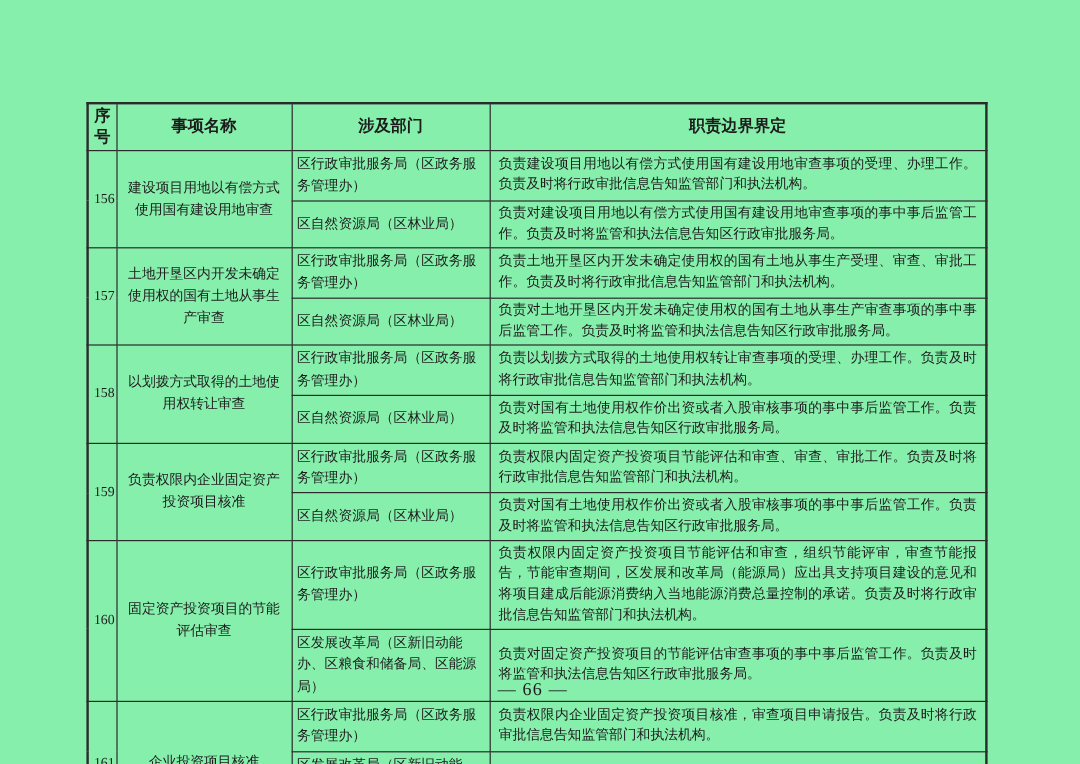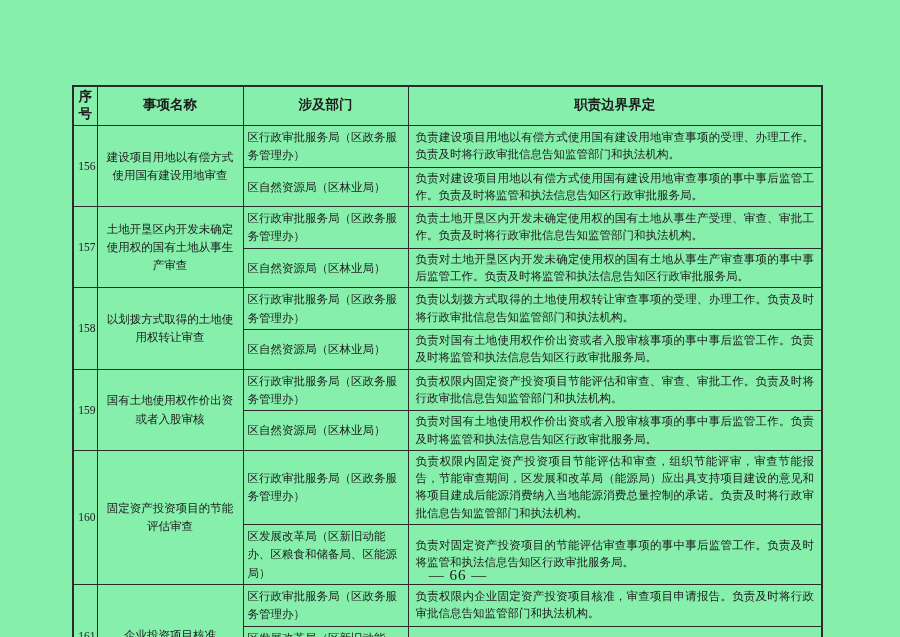--- a/index.html
+++ b/index.html
@@ -59,21 +59,21 @@
     line-height:1.5;
     padding:2px 7px;
     height:34px;
     margin-top:26px;
   }
   tr.tall  td.dept, tr.tall  td.duty { height:66px; }
   tr.short td.dept, tr.short td.duty { height:28px; }
   tr.mid   td.dept, tr.mid   td.duty { height:36px; }
   .page-number {
     position:absolute;
-    top:567px; left:18px; width:880px;
+    top:567px; left:4px; width:880px;
     text-align:center;
     font-size:15px;
     letter-spacing:1px;
     color:#1c1c1c;
   }
 </style>
 </head>
 <body>
 
 <div class="page">
@@ -123,21 +123,21 @@
         <td class="dept">区行政审批服务局（区政务服务管理办）</td>
         <td class="duty">负责以划拨方式取得的土地使用权转让审查事项的受理、办理工作。负责及时将行政审批信息告知监管部门和执法机构。</td>
       </tr>
       <tr>
         <td class="dept">区自然资源局（区林业局）</td>
         <td class="duty">负责对国有土地使用权作价出资或者入股审核事项的事中事后监管工作。负责及时将监管和执法信息告知区行政审批服务局。</td>
       </tr>
 
       <tr>
         <td class="no" rowspan="2">159</td>
-        <td class="name" rowspan="2">国有土地使用权作价出资或者入股审核</td>
+        <td class="name" rowspan="2">负责权限内企业固定资产投资项目核准</td>
         <td class="dept">区行政审批服务局（区政务服务管理办）</td>
         <td class="duty">负责权限内固定资产投资项目节能评估和审查、审查、审批工作。负责及时将行政审批信息告知监管部门和执法机构。</td>
       </tr>
       <tr>
         <td class="dept">区自然资源局（区林业局）</td>
         <td class="duty">负责对国有土地使用权作价出资或者入股审核事项的事中事后监管工作。负责及时将监管和执法信息告知区行政审批服务局。</td>
       </tr>
 
       <tr class="tall">
         <td class="no" rowspan="2">160</td>

